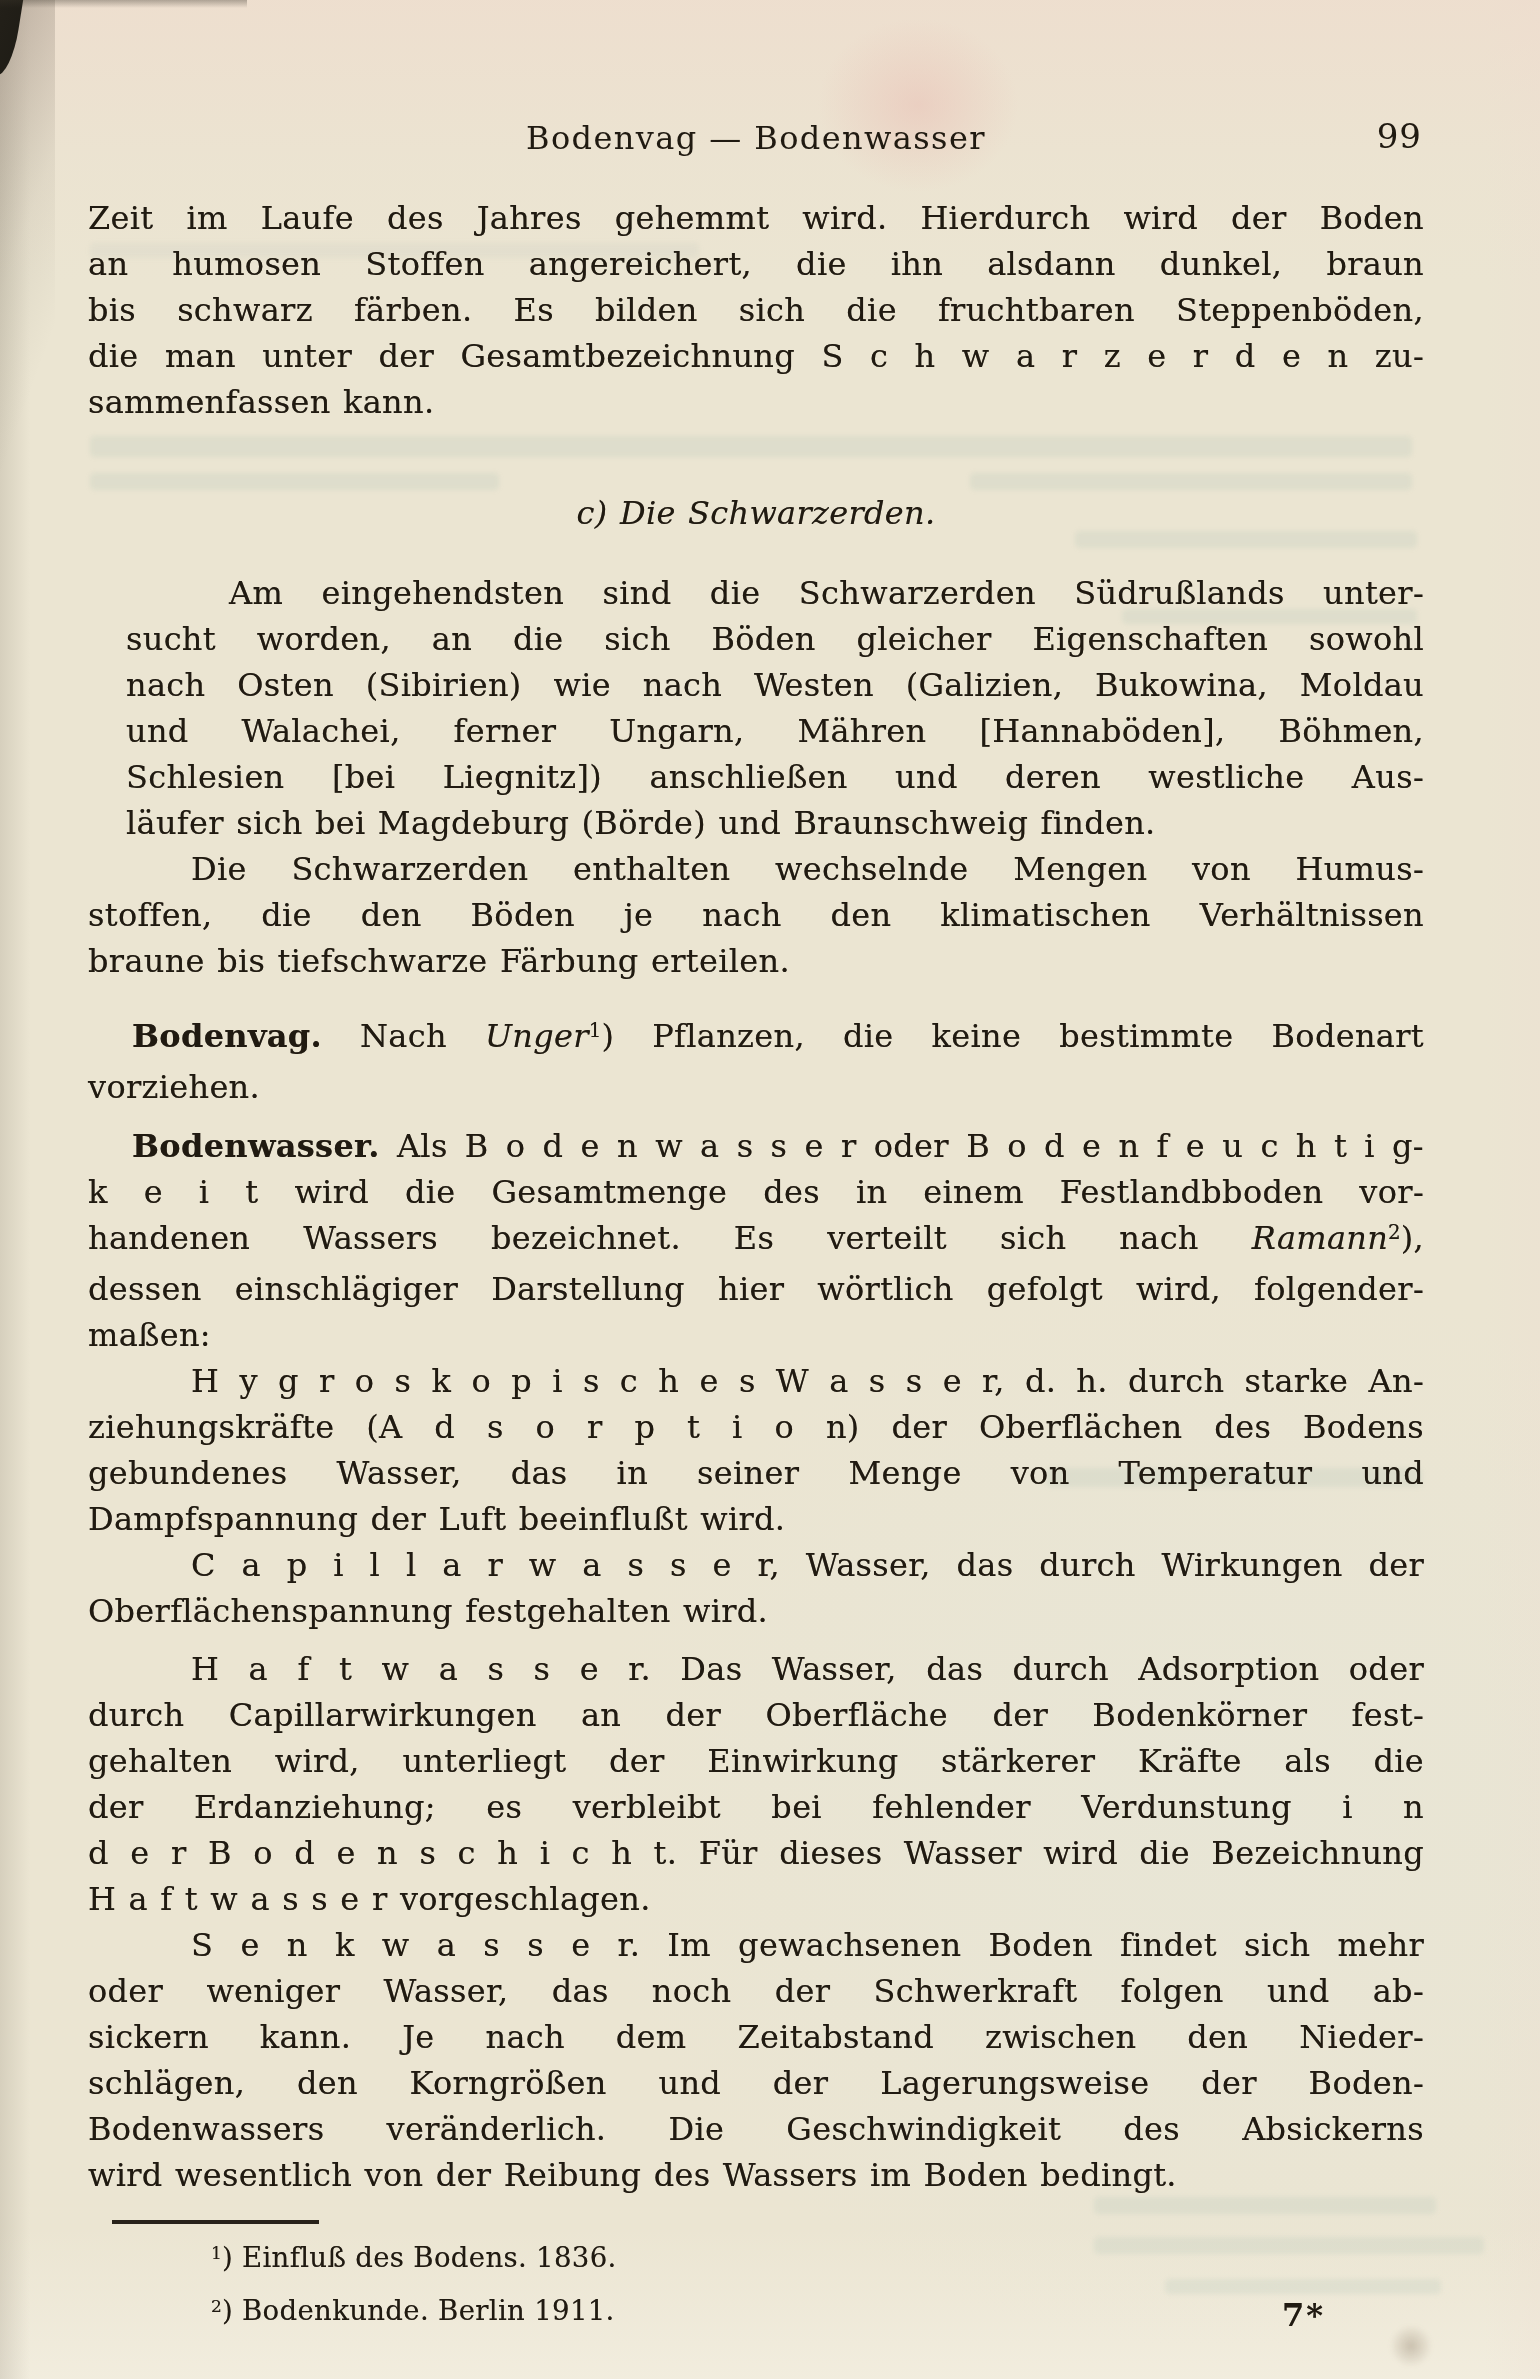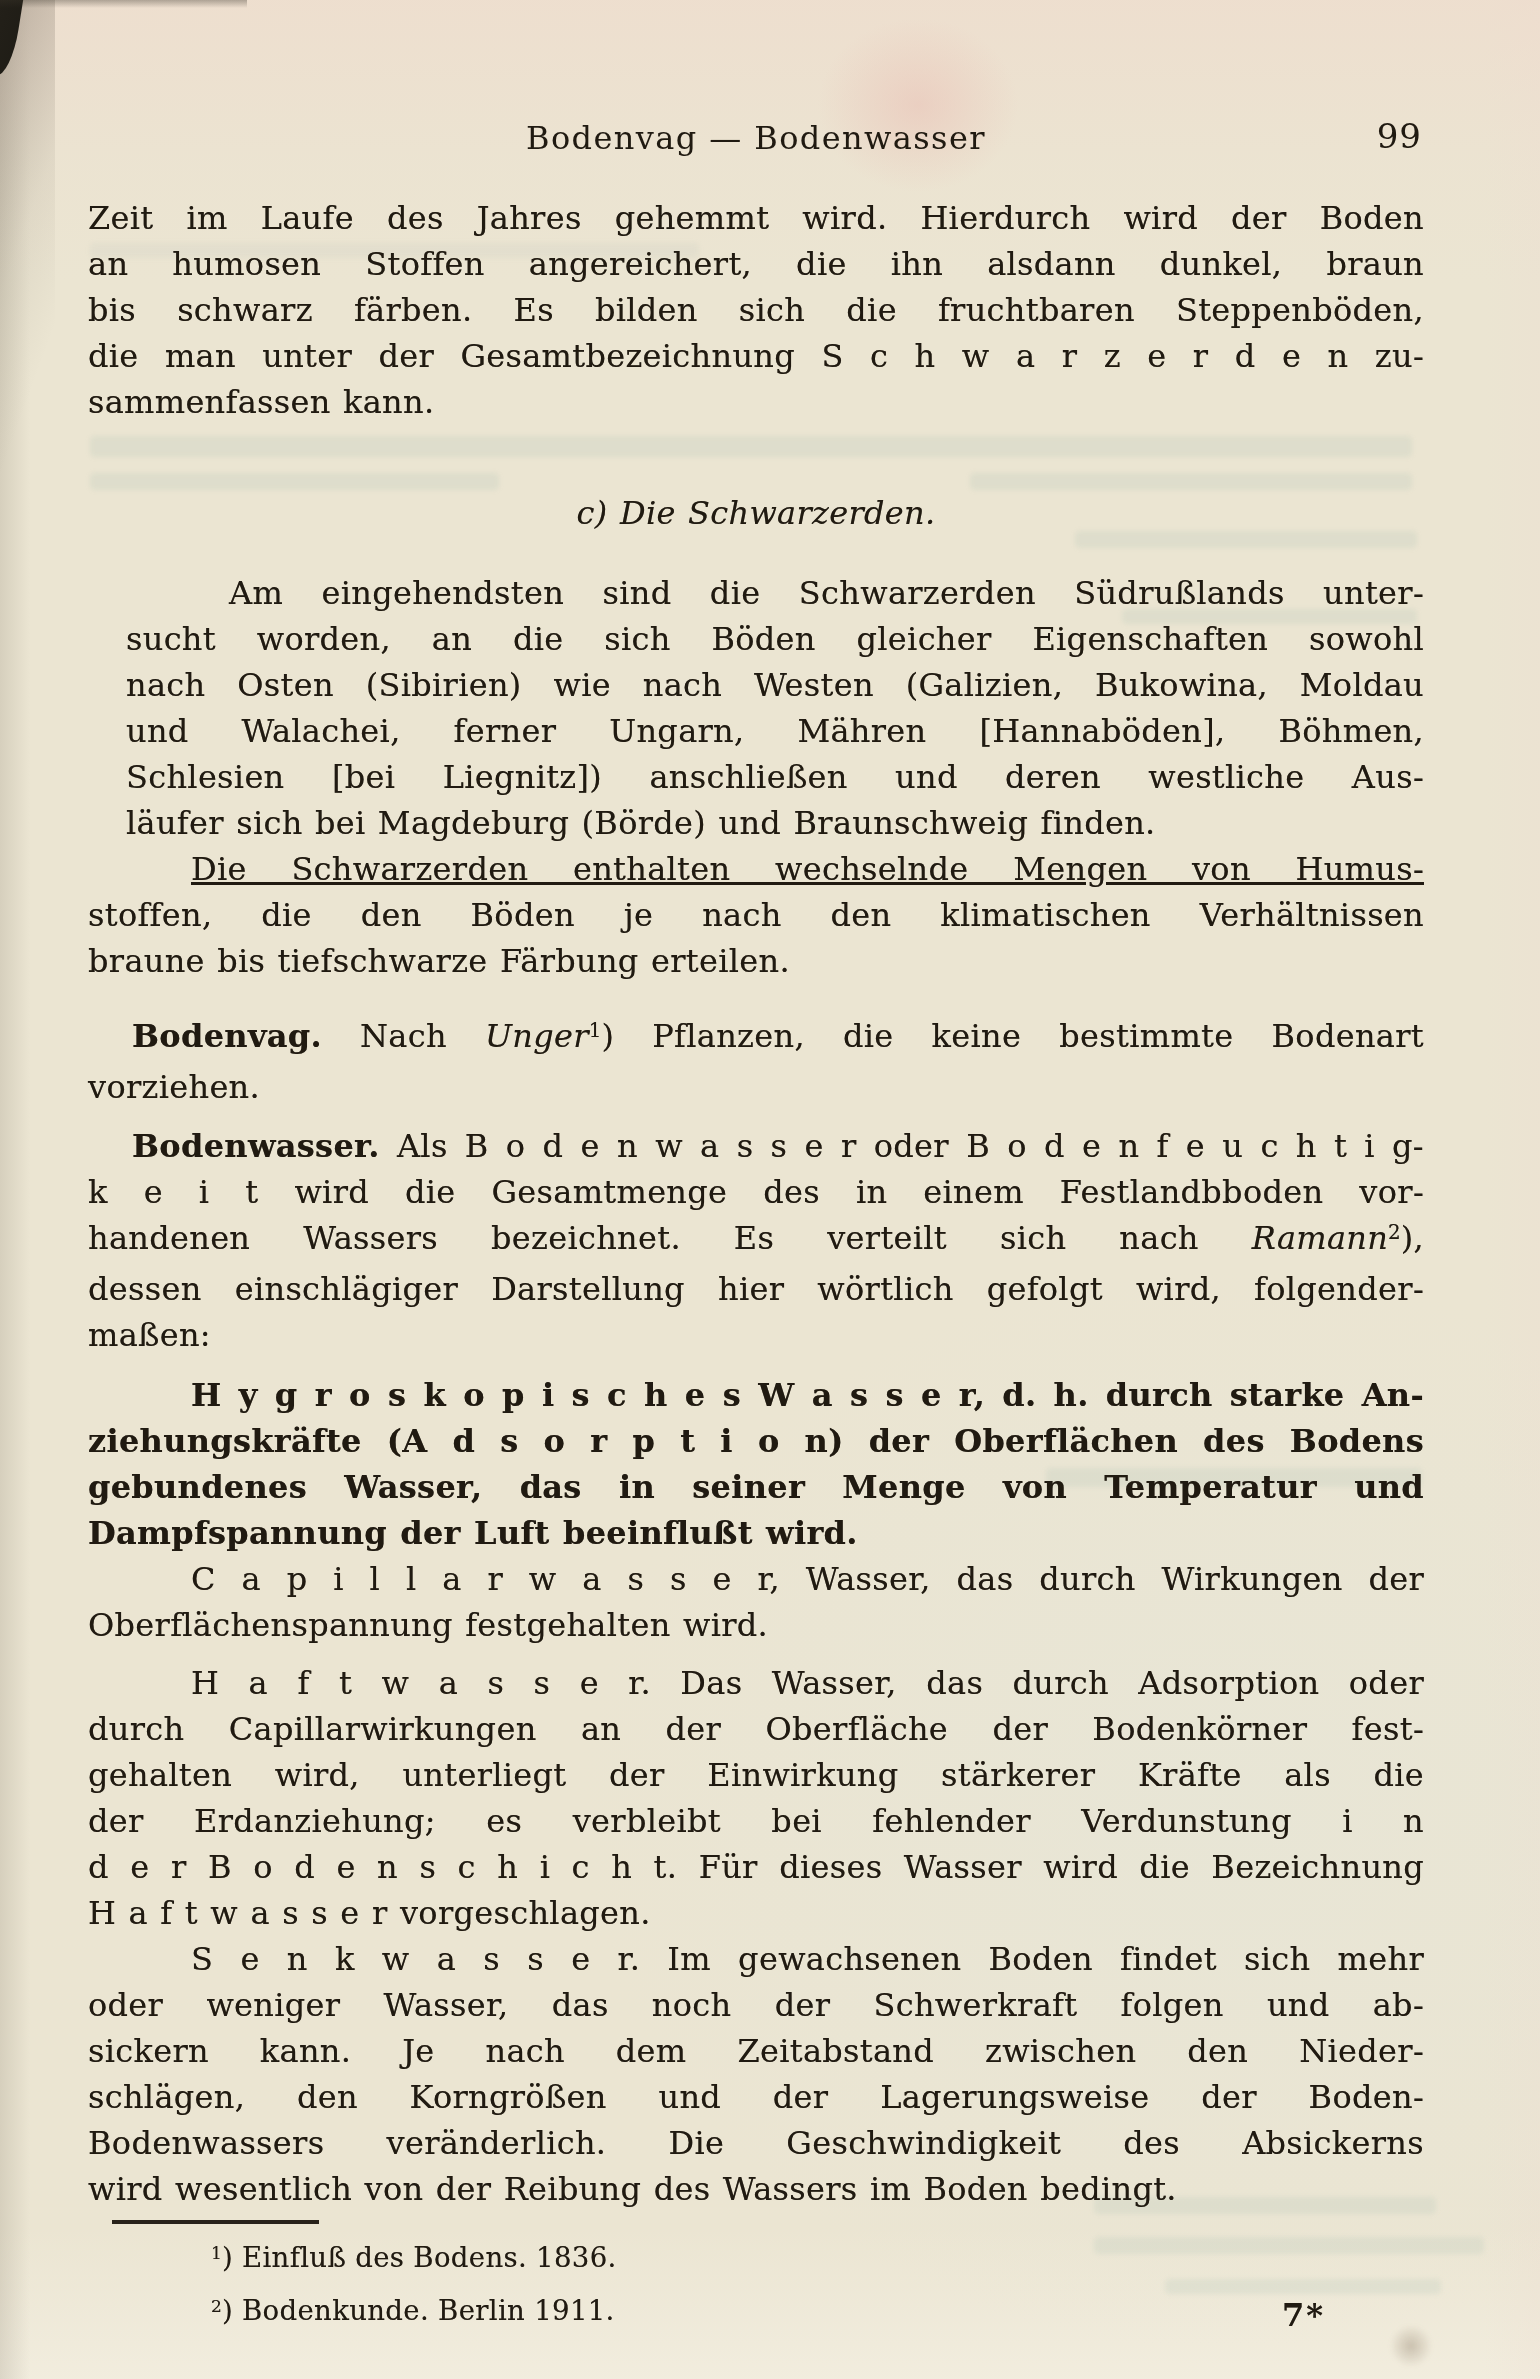--- a/index.html
+++ b/index.html
@@ -89,36 +89,36 @@
       </div>
       <div class="blk" style="margin-top: 34px; margin-left: 38px;">
         <div class="ln" style="text-indent: 103px;"><span>Am eingehendsten sind die Schwarzerden Südrußlands unter-</span></div>
         <div class="ln"><span>sucht worden, an die sich Böden gleicher Eigenschaften sowohl</span></div>
         <div class="ln"><span>nach Osten (Sibirien) wie nach Westen (Galizien, Bukowina, Moldau</span></div>
         <div class="ln"><span>und Walachei, ferner Ungarn, Mähren [Hannaböden], Böhmen,</span></div>
         <div class="ln"><span>Schlesien [bei Liegnitz]) anschließen und deren westliche Aus-</span></div>
         <div class="ln end"><span>läufer sich bei Magdeburg (Börde) und Braunschweig finden.</span></div>
       </div>
       <div class="blk" style="margin-top: 0px;">
-        <div class="ln" style="text-indent: 103px; text-decoration: underline;"><span>Die Schwarzerden enthalten wechselnde Mengen von Humus-</span></div>
+        <div class="ln" style="text-indent: 103px;"><span>Die Schwarzerden enthalten wechselnde Mengen von Humus-</span></div>
         <div class="ln"><span>stoffen, die den Böden je nach den klimatischen Verhältnissen</span></div>
         <div class="ln end"><span>braune bis tiefschwarze Färbung erteilen.</span></div>
       </div>
       <div class="blk" style="margin-top: 28.5px;">
         <div class="ln" style="text-indent: 44px;"><span class="sg-b">Bodenvag.</span><span> Nach </span><span class="sg-i">Unger</span><span class="sg-sup">1</span><span>) Pflanzen, die keine bestimmte Bodenart</span></div>
         <div class="ln end"><span>vorziehen.</span></div>
       </div>
       <div class="blk" style="margin-top: 13.3px;">
         <div class="ln" style="text-indent: 44px;"><span class="sg-b">Bodenwasser.</span><span> Als B o d e n w a s s e r oder B o d e n f e u c h t i g-</span></div>
         <div class="ln"><span>k e i t wird die Gesamtmenge des in einem Festlandbboden vor-</span></div>
         <div class="ln"><span>handenen Wassers bezeichnet. Es verteilt sich nach </span><span class="sg-i">Ramann</span><span class="sg-sup">2</span><span>),</span></div>
         <div class="ln"><span>dessen einschlägiger Darstellung hier wörtlich gefolgt wird, folgender-</span></div>
         <div class="ln end"><span>maßen:</span></div>
       </div>
-      <div class="blk" style="margin-top: 14px; font-weight: bold;">
+      <div class="blk" style="margin-top: 0px;">
         <div class="ln" style="text-indent: 103px;"><span>H y g r o s k o p i s c h e s W a s s e r, d. h. durch starke An-</span></div>
         <div class="ln"><span>ziehungskräfte (A d s o r p t i o n) der Oberflächen des Bodens</span></div>
         <div class="ln"><span>gebundenes Wasser, das in seiner Menge von Temperatur und</span></div>
         <div class="ln end"><span>Dampfspannung der Luft beeinflußt wird.</span></div>
       </div>
       <div class="blk" style="margin-top: 0px;">
         <div class="ln" style="text-indent: 103px;"><span>C a p i l l a r w a s s e r, Wasser, das durch Wirkungen der</span></div>
         <div class="ln end"><span>Oberflächenspannung festgehalten wird.</span></div>
       </div>
       <div class="blk" style="margin-top: 12px;">

